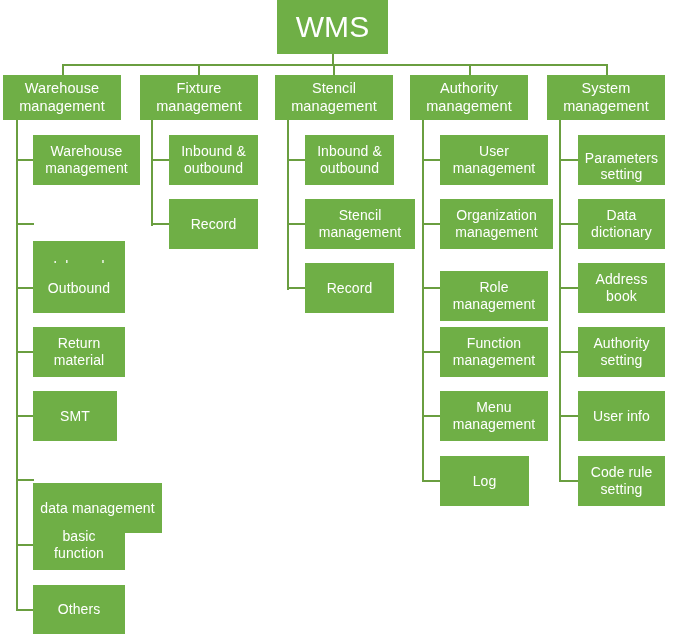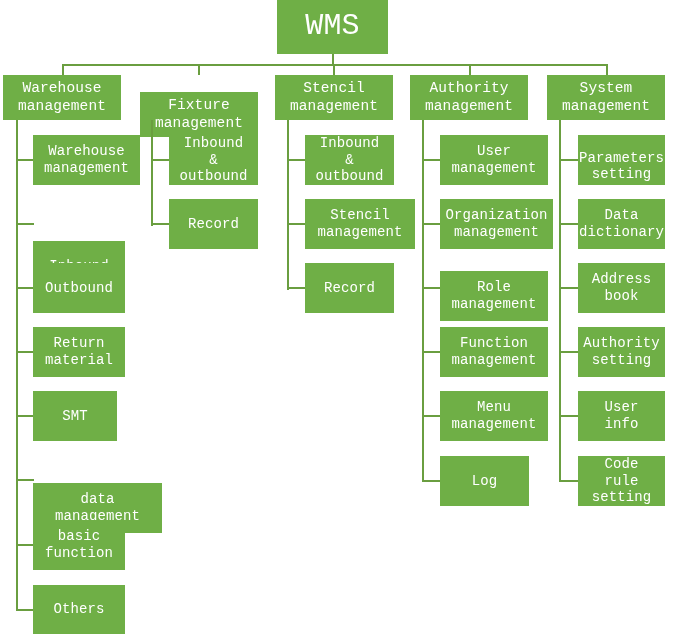--- a/index.html
+++ b/index.html
@@ -22,24 +22,23 @@
   .node {
     position: absolute;
     background: #6FAF46;
     color: #ffffff;
     display: flex;
     align-items: center;
     justify-content: center;
     text-align: center;
     line-height: 1.18;
     box-sizing: border-box;
-    padding: 2px 12px;
+    padding: 2px 4px;
     font-weight: 400;
     letter-spacing: 0.1px;
-    font-family: Liberation Mono, monospace;
   }
   .node-root {
     font-size: 30px;
   }
   .node-l1 {
     font-size: 14.5px;
   }
   .node-l2 {
     font-size: 14px;
   }
@@ -65,21 +64,21 @@
 
   <div class="conn conn-v" style="left:62px; top:64px; width:2px; height:11px;"></div>
   <div class="conn conn-v" style="left:198px; top:64px; width:2px; height:11px;"></div>
   <div class="conn conn-v" style="left:333px; top:64px; width:2px; height:11px;"></div>
   <div class="conn conn-v" style="left:469px; top:64px; width:2px; height:11px;"></div>
   <div class="conn conn-v" style="left:606px; top:64px; width:2px; height:11px;"></div>
 
   <div class="node node-l1" style="left:3px; top:75px; width:118px; height:45px;">
     <span>Warehouse management</span>
   </div>
-  <div class="node node-l1" style="left:140px; top:92px; width:118px; height:45px;">
+  <div class="node node-l1" style="left:140px; top:75px; width:118px; height:45px;">
     <span>Fixture management</span>
   </div>
   <div class="node node-l1" style="left:275px; top:75px; width:118px; height:45px;">
     <span>Stencil management</span>
   </div>
   <div class="node node-l1" style="left:410px; top:75px; width:118px; height:45px;">
     <span>Authority management</span>
   </div>
   <div class="node node-l1" style="left:547px; top:75px; width:118px; height:45px;">
     <span>System management</span>

